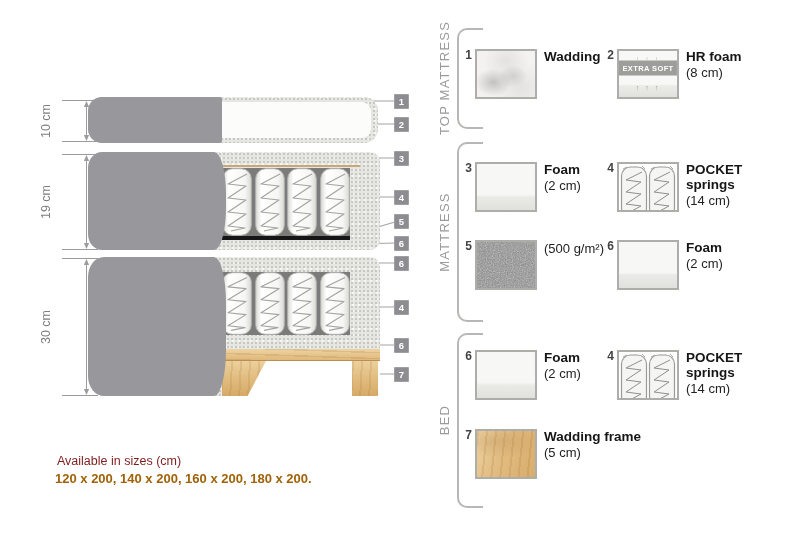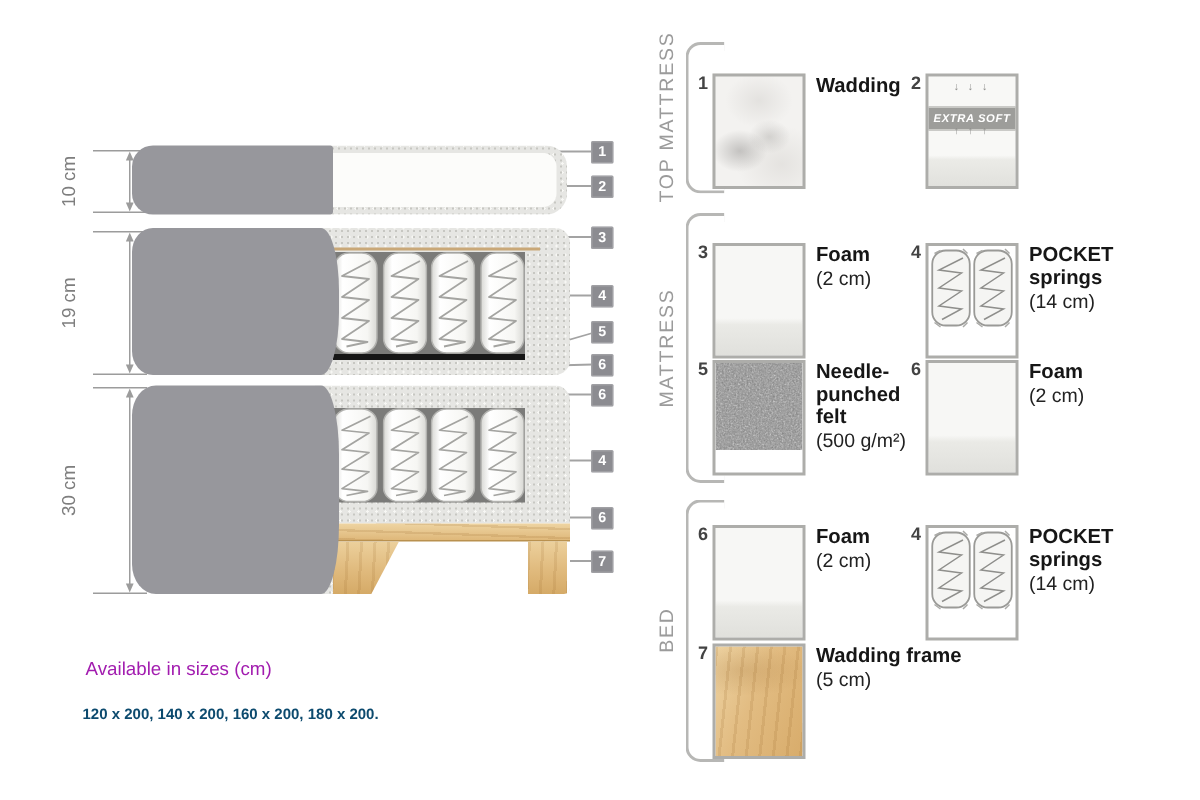--- a/index.html
+++ b/index.html
@@ -51,30 +51,30 @@
 
   .bedwood { position:absolute; left:12px; top:92px; right:0; height:47px; background:#fff; }
   .bedwood .slat { position:absolute; left:0; right:0; top:0; height:12px; }
   .bedwood .legL { position:absolute; left:0; top:12px; bottom:0; width:44px; clip-path:polygon(0 0,100% 0,58% 100%,0 100%); }
   .bedwood .legR { position:absolute; right:2px; top:12px; bottom:0; width:26px; }
 
   .tag { position:absolute; left:394px; width:15px; height:15px; background:#8c8c91; color:#fff;
          font-size:9.5px; font-weight:bold; display:flex; align-items:center; justify-content:center;
          border-radius:1px; box-shadow:inset 0 0 0 1px rgba(255,255,255,.18); }
 
-  .footer-title { position:absolute; left:57px; top:439px; font-size:12.5px; color:#a21caf; }
-  .footer-sizes { position:absolute; left:55px; top:471px; font-size:10px; font-weight:600; color:#0c4a6e; }
+  .footer-title { position:absolute; left:57px; top:454px; font-size:12.5px; color:#7f1d1d; }
+  .footer-sizes { position:absolute; left:55px; top:471px; font-size:13px; font-weight:600; color:#a16207; }
 
   
   .bracket { position:absolute; left:457px; width:26px; border:2px solid #b7b7b5; border-right:none; border-radius:10px 0 0 10px; }
   .vlabel { position:absolute; transform:translate(-50%,-50%) rotate(-90deg); font-size:13px; color:#9b9b9b; letter-spacing:1.2px; white-space:nowrap; }
 
   .item { position:absolute; display:flex; align-items:flex-start; }
   .inum { width:16px; text-align:right; margin-right:3px; font-size:12px; font-weight:bold; color:#434343; line-height:1.15; }
-  .swatch { width:62px; height:77px; border:2px solid #adadaa; position:relative; overflow:hidden; flex:0 0 auto; background:#fff;font-style:italic; }
+  .swatch { width:62px; height:50px; border:2px solid #adadaa; position:relative; overflow:hidden; flex:0 0 auto; background:#fff; }
   .itxt { margin-left:7px; }
   .iname { font-size:13.5px; font-weight:bold; color:#161616; line-height:1.12; white-space:pre-line; }
   .isize { font-size:13px; color:#222; line-height:1.2; margin-top:1px; }
 
   .sw-foam { background:linear-gradient(180deg,#f7f7f5 0%,#f7f7f5 66%,#eaeae6 72%,#e0e0dc 100%); }
   .sw-hrfoam { background:linear-gradient(180deg,#f8f8f6 0%,#f8f8f6 72%,#ebebe7 76%,#e1e1dd 100%); }
   .sw-wadding { background:
       radial-gradient(26px 20px at 28% 68%, rgba(138,136,134,.45), rgba(0,0,0,0) 70%),
       radial-gradient(20px 16px at 62% 55%, rgba(168,166,163,.40), rgba(0,0,0,0) 70%),
       radial-gradient(30px 24px at 50% 22%, rgba(219,217,214,.65), rgba(0,0,0,0) 75%),
@@ -238,20 +238,24 @@
       </div>
   </div>
 
   <div class="item" style="left:598px;top:49px">
     <div class="inum">2</div>
     <div class="swatch sw-hrfoam">
       <div class="arrows dn">↓ ↓ ↓</div>
       <div class="badge">EXTRA SOFT</div>
       <div class="arrows up">↑ ↑ ↑</div>
     </div>
+    <div class="itxt">
+      <div class="iname">HR foam</div>
+      <div class="isize">(8 cm)</div>
+    </div>
   </div>
 
   <div class="item" style="left:456px;top:162px">
     <div class="inum">3</div>
     <div class="swatch sw-foam"></div>
     <div class="itxt">
       <div class="iname">Foam</div>
       <div class="isize">(2 cm)</div>
     </div>
   </div>
@@ -272,23 +276,20 @@
 
   <div class="item" style="left:456px;top:240px">
     <div class="inum">5</div>
     <div class="swatch">
       <svg width="58" height="58">
         <rect width="58" height="58" fill="#8c8c8c"></rect>
         <rect width="58" height="58" filter="url(#feltF)" opacity="0.9"></rect>
       </svg>
     </div>
     <div class="itxt">
-      <div class="iname">Needle-
-punched
-felt</div>
       <div class="isize">(500 g/m²)</div>
     </div>
   </div>
 
   <div class="item" style="left:598px;top:240px">
     <div class="inum">6</div>
     <div class="swatch sw-foam"></div>
     <div class="itxt">
       <div class="iname">Foam</div>
       <div class="isize">(2 cm)</div>

